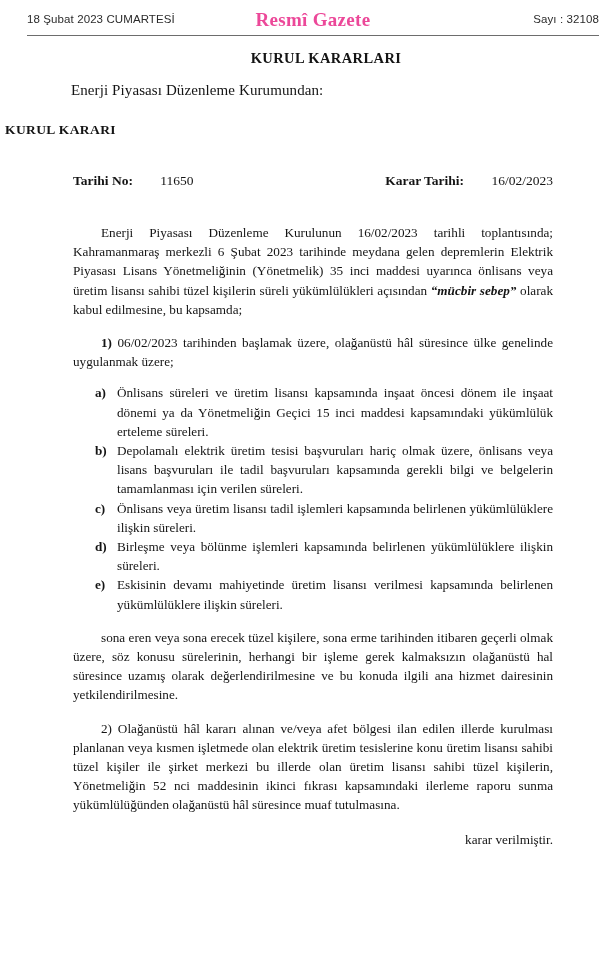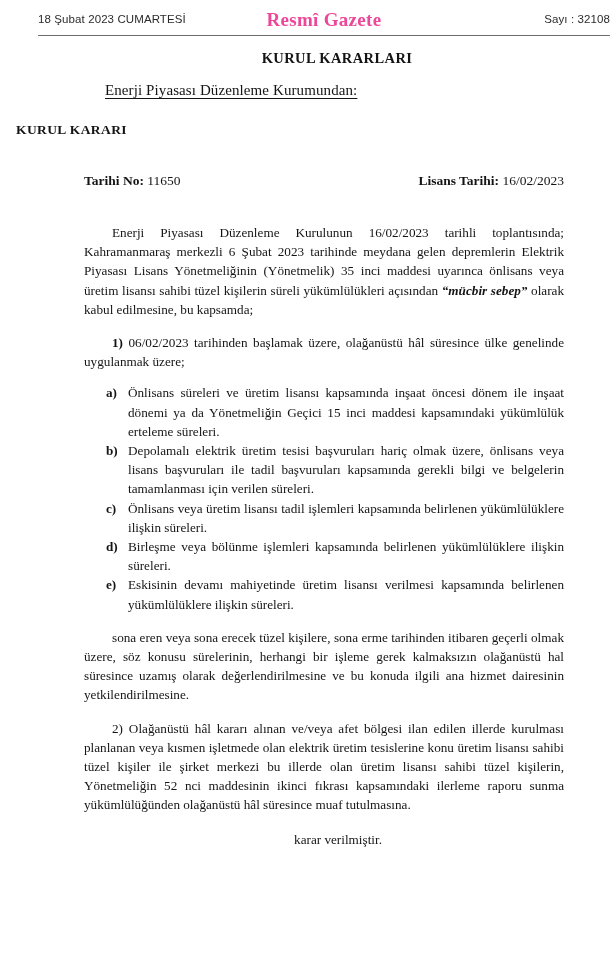--- a/index.html
+++ b/index.html
@@ -13,21 +13,21 @@
     height: 976px;
     position: relative;
     overflow: hidden;
     font-family: "Liberation Serif", "DejaVu Serif", serif;
     color: #141414;
     -webkit-font-smoothing: antialiased;
   }
 
   .page {
     position: absolute;
-    left: 16px;
+    left: 5px;
     top: 0;
     width: 552px;
     height: 976px;
     background: #fff;
   }
 
   
   .masthead {
     position: absolute;
     left: 22px;
@@ -77,24 +77,22 @@
     font-size: 14.5px;
     font-weight: bold;
     letter-spacing: 0.4px;
     padding-left: 13px;
   }
   .agency-line {
     position: absolute;
     left: 66px;
     top: 82px;
     font-size: 15px;
-    text-decoration: underline;
     text-underline-offset: 2.5px;
     letter-spacing: 0.1px;
-    margin-left: 23px;
   }
   .decision-heading {
     position: absolute;
     left: 0;
     top: 122px;
     width: 616px;
     text-align: left;
     font-size: 13.5px;
     font-weight: bold;
     letter-spacing: 0.4px;
@@ -108,20 +106,21 @@
     width: 480px;
     display: flex;
     justify-content: space-between;
     font-size: 13.5px;
   }
   .meta-label {
     font-weight: bold;
   }
   .meta-value {
     font-weight: normal;
+    margin-left: 24px;
   }
 
   
   .body {
     position: absolute;
     left: 68px;
     top: 207px;
     width: 480px;
     font-size: 13.2px;
     line-height: 19.2px;
@@ -165,21 +164,21 @@
   }
 
   .para-plain {
     margin-top: 14px;
     text-indent: 28px;
     text-align: justify;
   }
   .closing {
     margin-top: 15px;
     text-indent: 28px;
-    text-align: center;
+    text-align: right;
   }
 </style>
 </head>
 <body>
 
 <div class="page">
 
   <div class="masthead">
     <span class="masthead-date">18 Şubat 2023 CUMARTESİ</span>
     <span class="masthead-title">Resmî Gazete</span>
@@ -190,21 +189,21 @@
   <div class="doc-heading">KURUL KARARLARI</div>
   <div class="agency-line">Enerji Piyasası Düzenleme Kurumundan:</div>
   <div class="decision-heading">KURUL KARARI</div>
 
   <div class="meta-row">
     <div>
       <span class="meta-label">Tarihi No:</span>
       <span class="meta-value">11650</span>
     </div>
     <div>
-      <span class="meta-label">Lisans Tarihi:</span>
+      <span class="meta-label">Karar Tarihi:</span>
       <span class="meta-value">16/02/2023</span>
     </div>
   </div>
 
   <div class="body">
 
     <p class="para"><span>Enerji Piyasası Düzenleme Kurulunun 16/02/2023 tarihli toplantısında; Kahramanmaraş merkezli 6 Şubat 2023 tarihinde meydana gelen depremlerin Elektrik Piyasası Lisans Yönetmeliğinin (Yönetmelik) 35 inci maddesi uyarınca önlisans veya üretim lisansı sahibi tüzel kişilerin süreli yükümlülükleri açısından </span><span class="emph">“mücbir sebep”</span><span> olarak kabul edilmesine, bu kapsamda;</span></p>
 
     <p class="para"><span class="lead">1)</span><span> 06/02/2023 tarihinden başlamak üzere, olağanüstü hâl süresince ülke genelinde uygulanmak üzere;</span></p>
 

